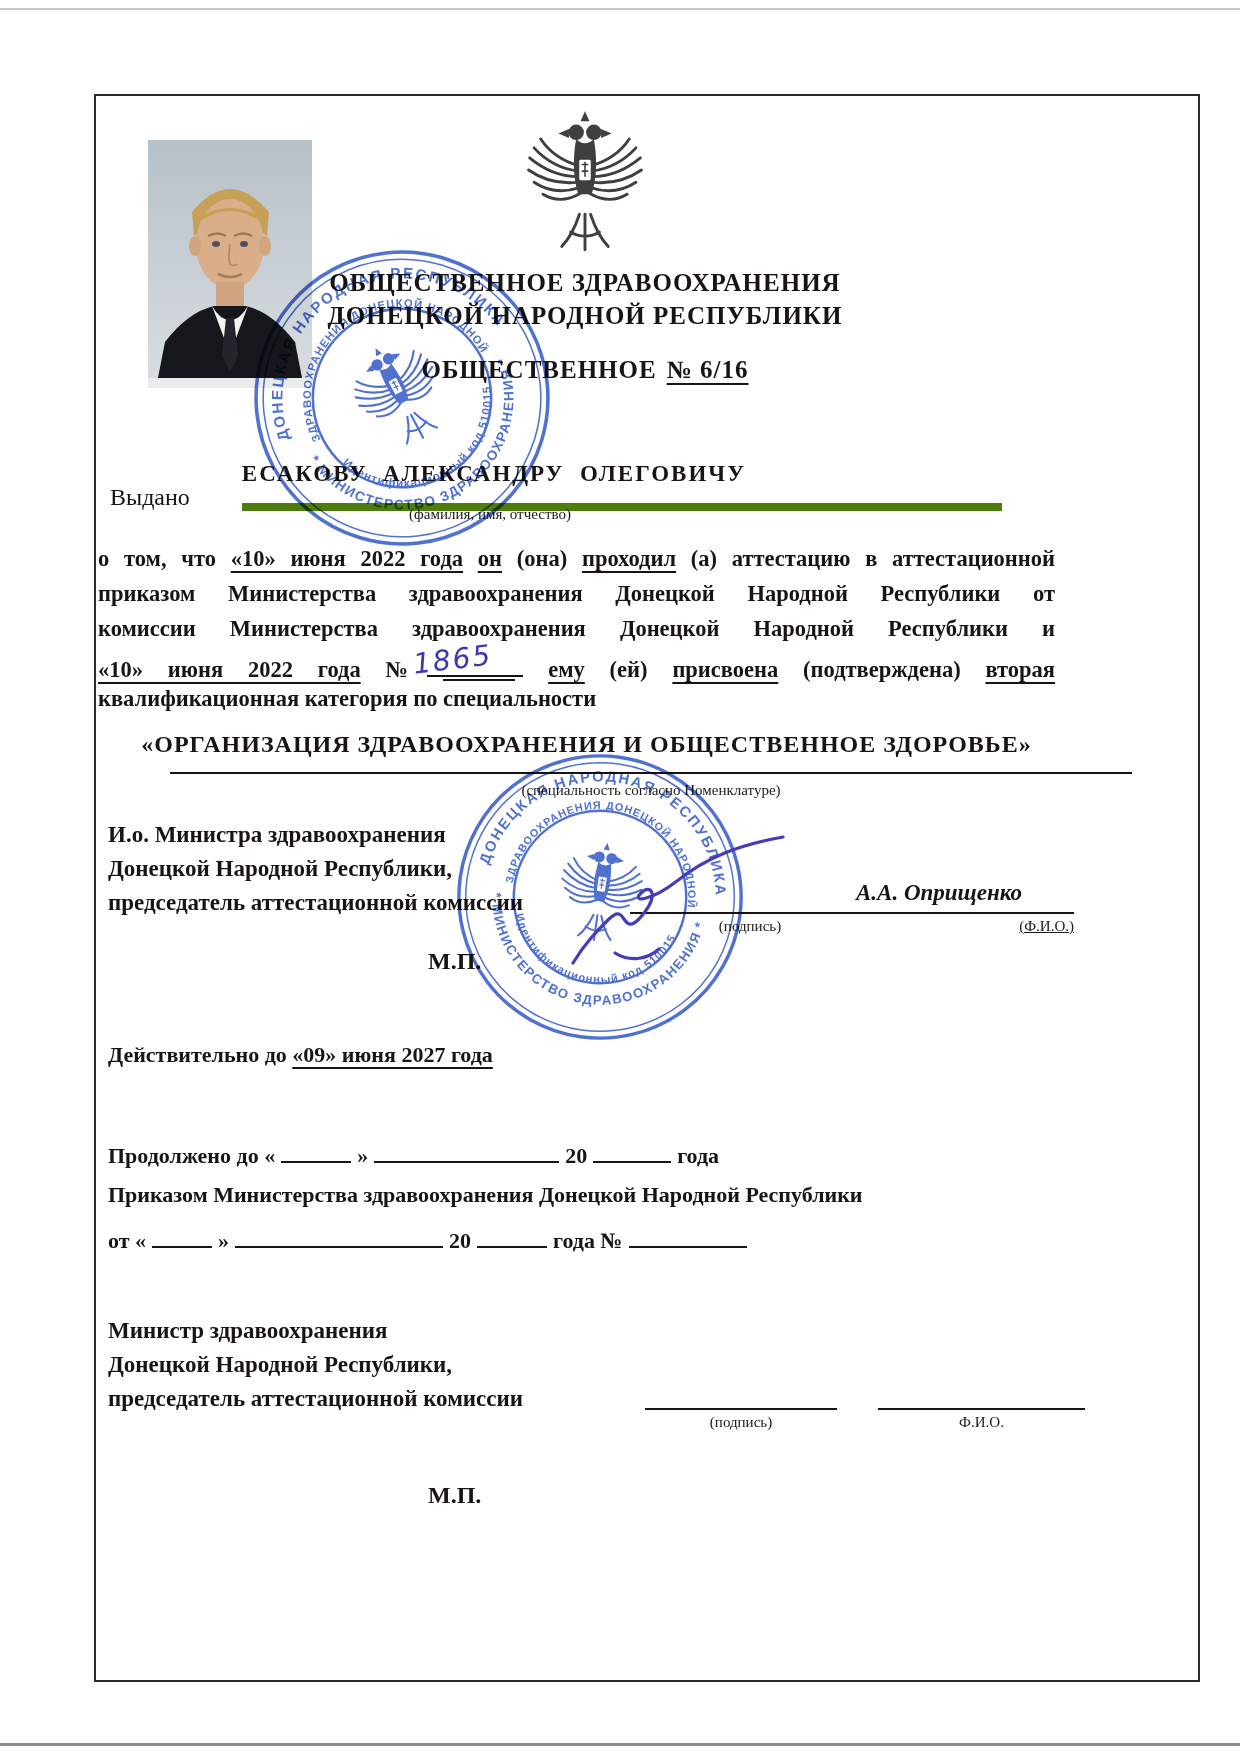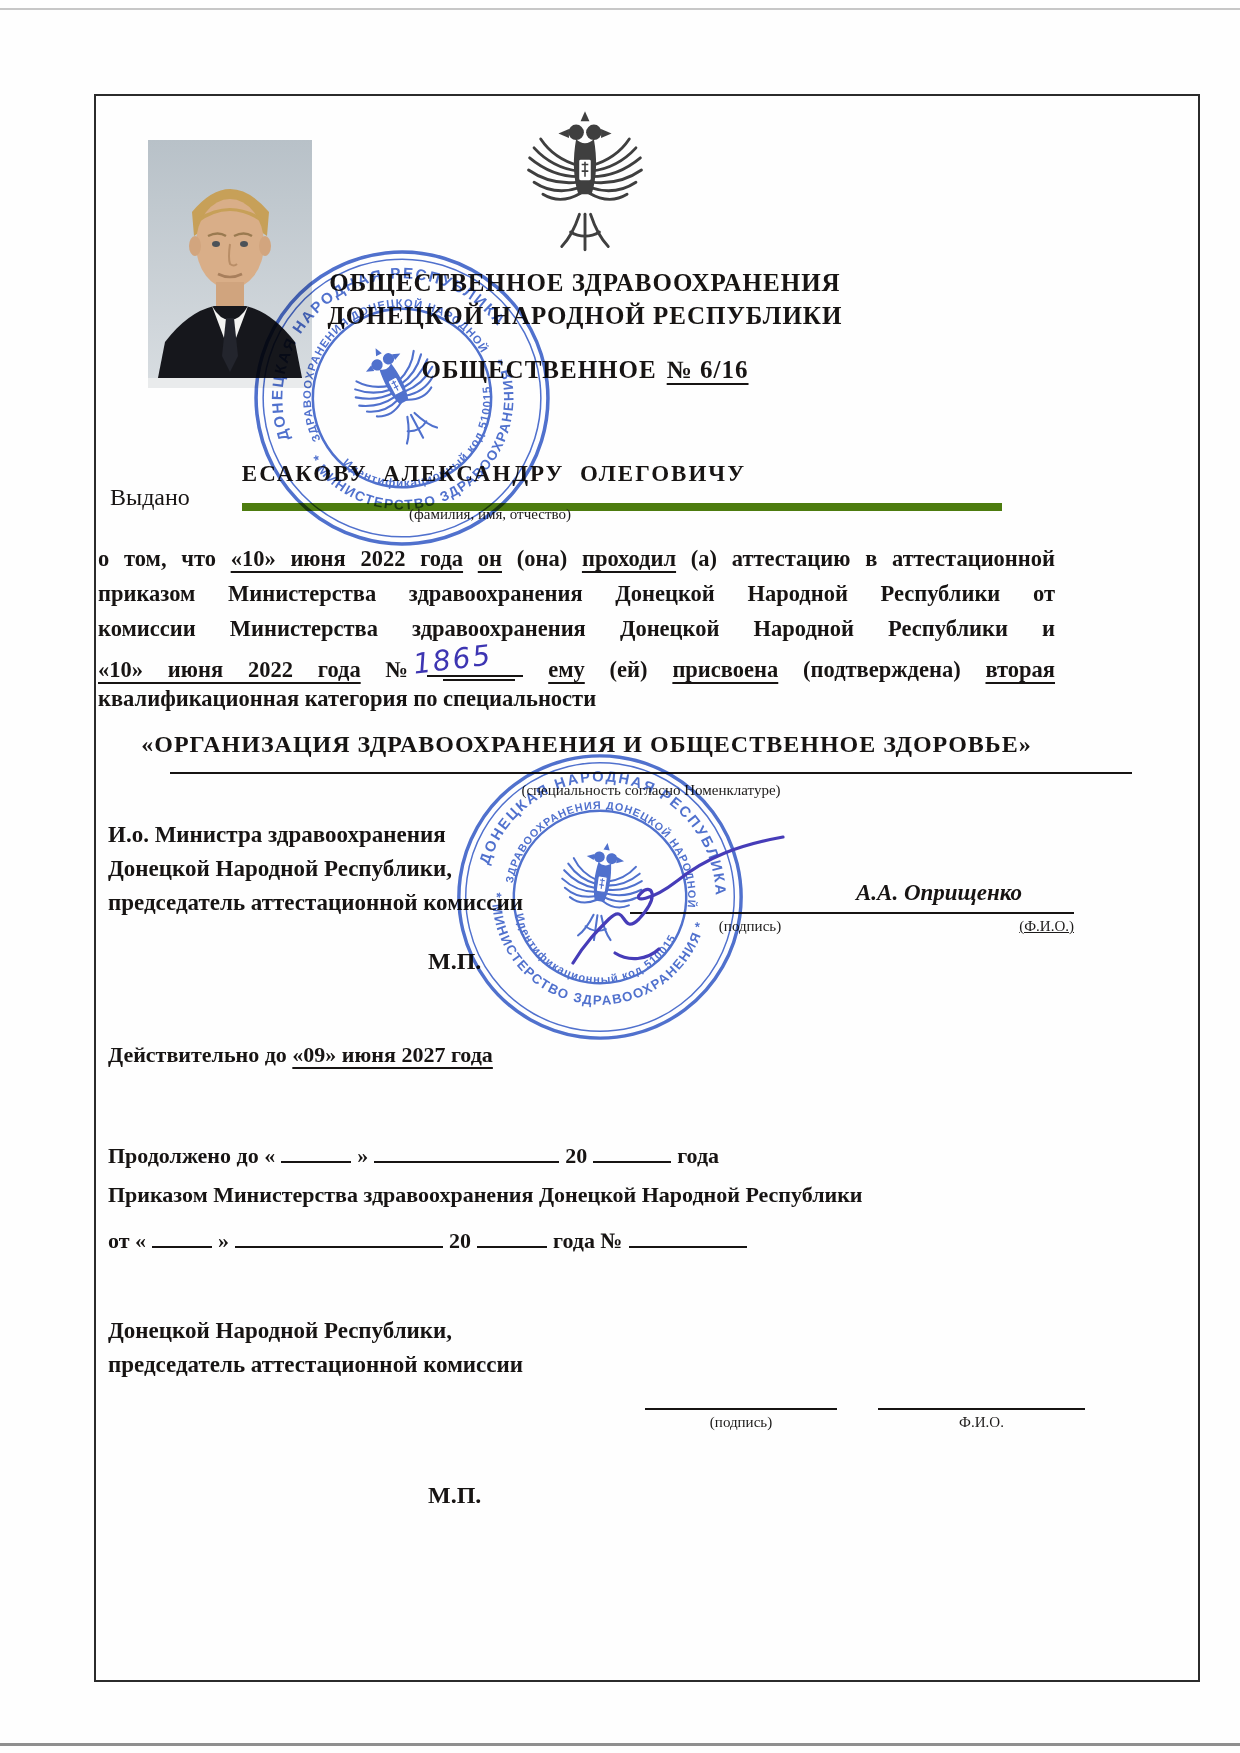--- a/index.html
+++ b/index.html
@@ -243,20 +243,21 @@
   <div class="bold-line" style="top:1135px">
     <span>Продолжено до «</span><span class="blank w70"></span><span>»</span><span class="blank w185"></span><span>20</span><span class="blank w80"></span><span>года</span>
   </div>
 
   <div class="bold-line" style="top:1182px">Приказом Министерства здравоохранения Донецкой Народной Республики</div>
   <div class="bold-line" style="top:1220px">
     <span>от «</span><span class="blank w60"></span><span>»</span><span class="blank w210"></span><span>20</span><span class="blank w70"></span><span>года №</span><span class="blank w120"></span>
   </div>
 
   <div class="minister-block">
+    <div>Министр здравоохранения</div>
     <div>Донецкой Народной Республики,</div>
     <div>председатель аттестационной комиссии</div>
   </div>
   <div class="sign-line-2"></div>
   <div class="caption sign-caption-2">(подпись)</div>
   <div class="fio-line-2"></div>
   <div class="caption fio-caption-2">Ф.И.О.</div>
   <div class="mp2">М.П.</div>
 </div>
 

